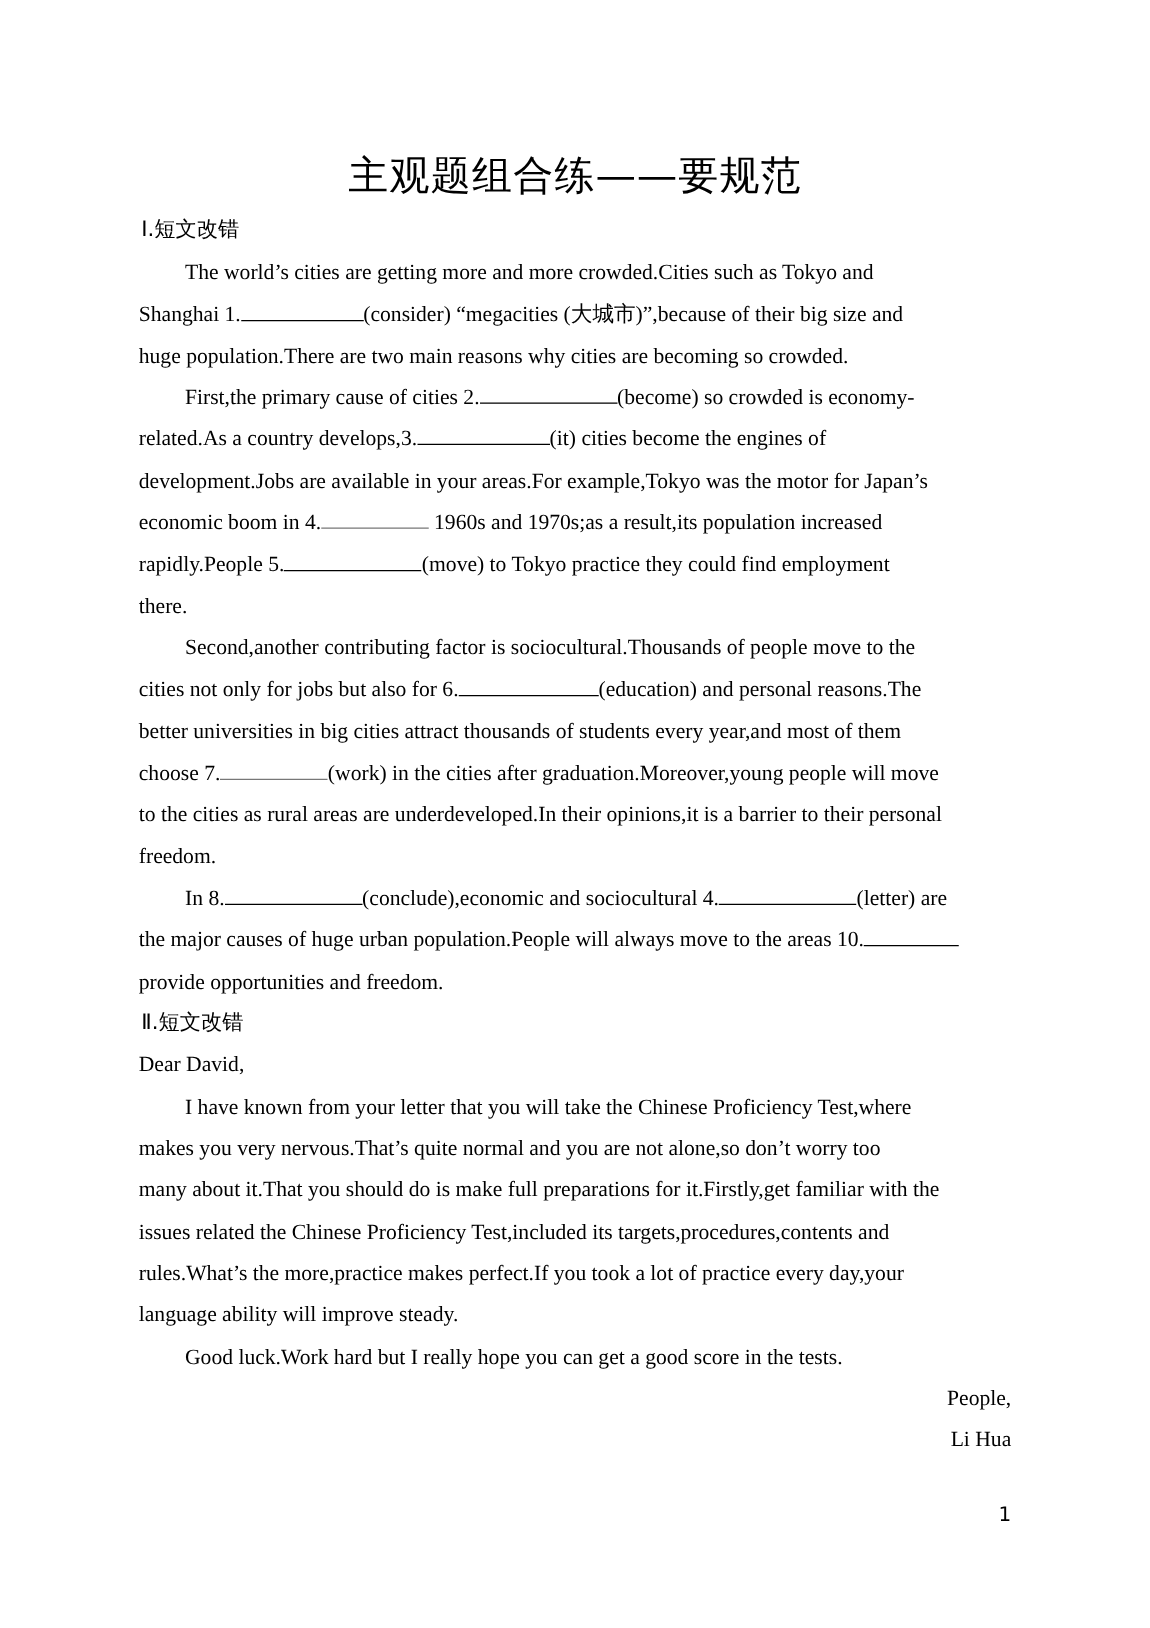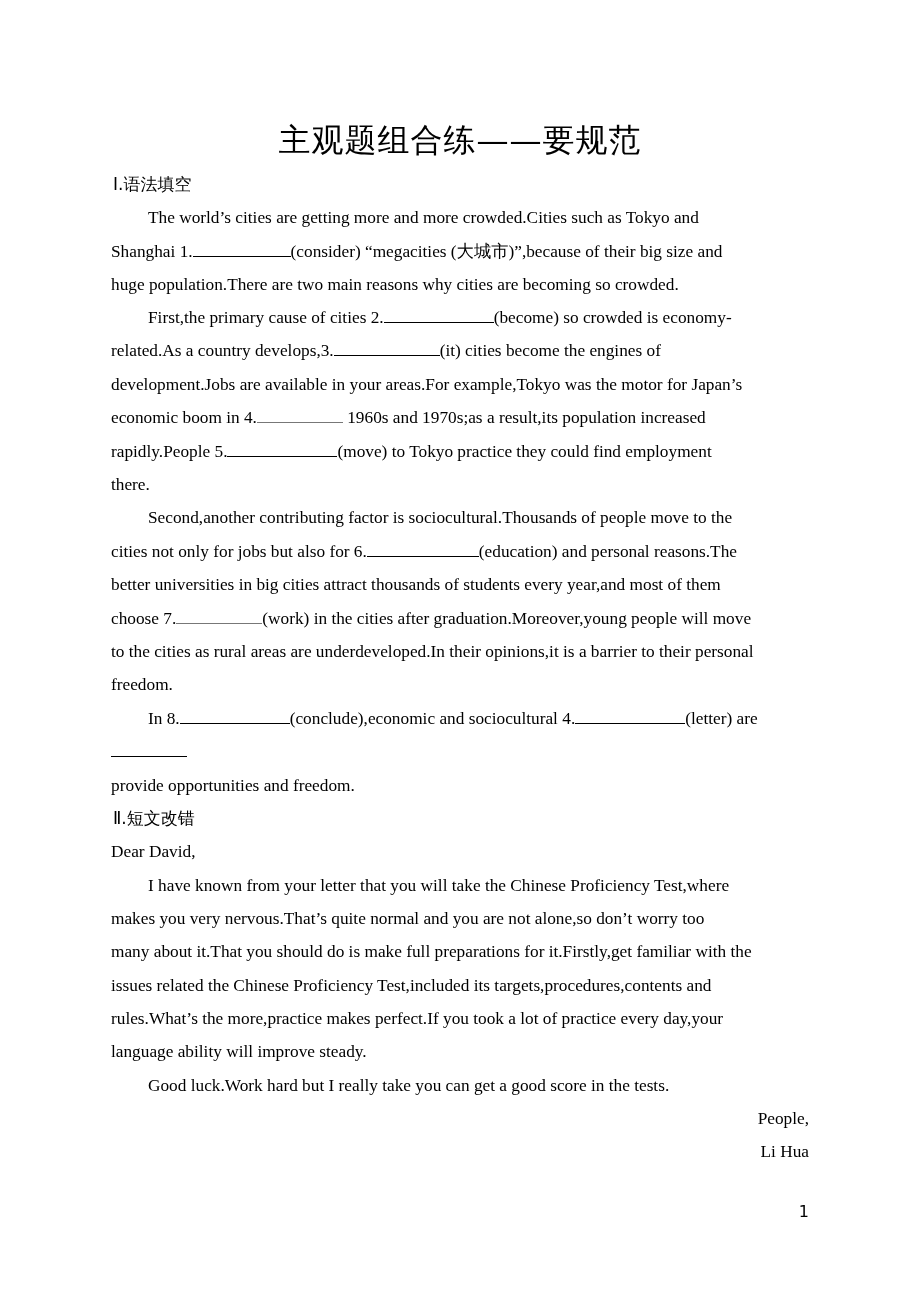--- a/index.html
+++ b/index.html
@@ -17,21 +17,21 @@
   .right { position: absolute; font-size: 17.3px; line-height: 24px; text-align: right; white-space: pre; }
   .page-number { position: absolute; right: 111px; top: 1200px; font-family: "DejaVu Sans", sans-serif; font-size: 16px; line-height: 24px; }
 </style>
 </head>
 <body>
 
 <div class="page">
 
   <div class="title">主观题组合练——要规范</div>
 
-  <div class="section-heading" style="top:172px">Ⅰ.语法填空</div>
+  <div class="section-heading" style="top:172px">Ⅰ.短文改错</div>
 
   <div>
     <div class="line indent" style="top:206px">The world’s cities are getting more and more crowded.Cities such as Tokyo and</div>
 
     <div class="line" style="top:240px"><span>Shanghai 1.</span><span class="blank" style="width:98px"></span><span>(consider) “megacities (大城市)”,because of their big size and</span></div>
 
     <div class="line" style="top:273px">huge population.There are two main reasons why cities are becoming so crowded.</div>
 
     <div class="line indent" style="top:306px"><span>First,the primary cause of cities 2.</span><span class="blank" style="width:110px"></span><span>(become) so crowded is economy-</span></div>
 
@@ -52,34 +52,34 @@
     <div class="line" style="top:573px">better universities in big cities attract thousands of students every year,and most of them</div>
 
     <div class="line" style="top:607px"><span>choose 7.</span><span class="blank grey" style="width:86px"></span><span>(work) in the cities after graduation.Moreover,young people will move</span></div>
 
     <div class="line" style="top:640px">to the cities as rural areas are underdeveloped.In their opinions,it is a barrier to their personal</div>
 
     <div class="line" style="top:673px">freedom.</div>
 
     <div class="line indent" style="top:707px"><span>In 8.</span><span class="blank" style="width:110px"></span><span>(conclude),economic and sociocultural 4.</span><span class="blank" style="width:110px"></span><span>(letter) are</span></div>
 
-    <div class="line" style="top:740px"><span class="blank" style="width:76px"></span></div>
+    <div class="line" style="top:740px"><span>the major causes of huge urban population.People will always move to the areas 10.</span><span class="blank" style="width:76px"></span></div>
 
     <div class="line" style="top:774px">provide opportunities and freedom.</div>
   </div>
 
   <div class="section-heading" style="top:806px">Ⅱ.短文改错</div>
 
   <div>
     <div class="line" style="top:840px">Dear David,</div>
     <div class="line indent" style="top:874px">I have known from your letter that you will take the Chinese Proficiency Test,where</div>
     <div class="line" style="top:907px">makes you very nervous.That’s quite normal and you are not alone,so don’t worry too</div>
     <div class="line" style="top:940px">many about it.That you should do is make full preparations for it.Firstly,get familiar with the</div>
     <div class="line" style="top:974px">issues related the Chinese Proficiency Test,included its targets,procedures,contents and</div>
     <div class="line" style="top:1007px">rules.What’s the more,practice makes perfect.If you took a lot of practice every day,your</div>
     <div class="line" style="top:1040px">language ability will improve steady.</div>
-    <div class="line indent" style="top:1074px">Good luck.Work hard but I really take you can get a good score in the tests.</div>
+    <div class="line indent" style="top:1074px">Good luck.Work hard but I really hope you can get a good score in the tests.</div>
     <div class="right" style="top:1107px; right:111px">People,</div>
     <div class="right" style="top:1140px; right:111px">Li Hua</div>
   </div>
 
   <div class="page-number">1</div>
 </div>
 
 </body></html>

